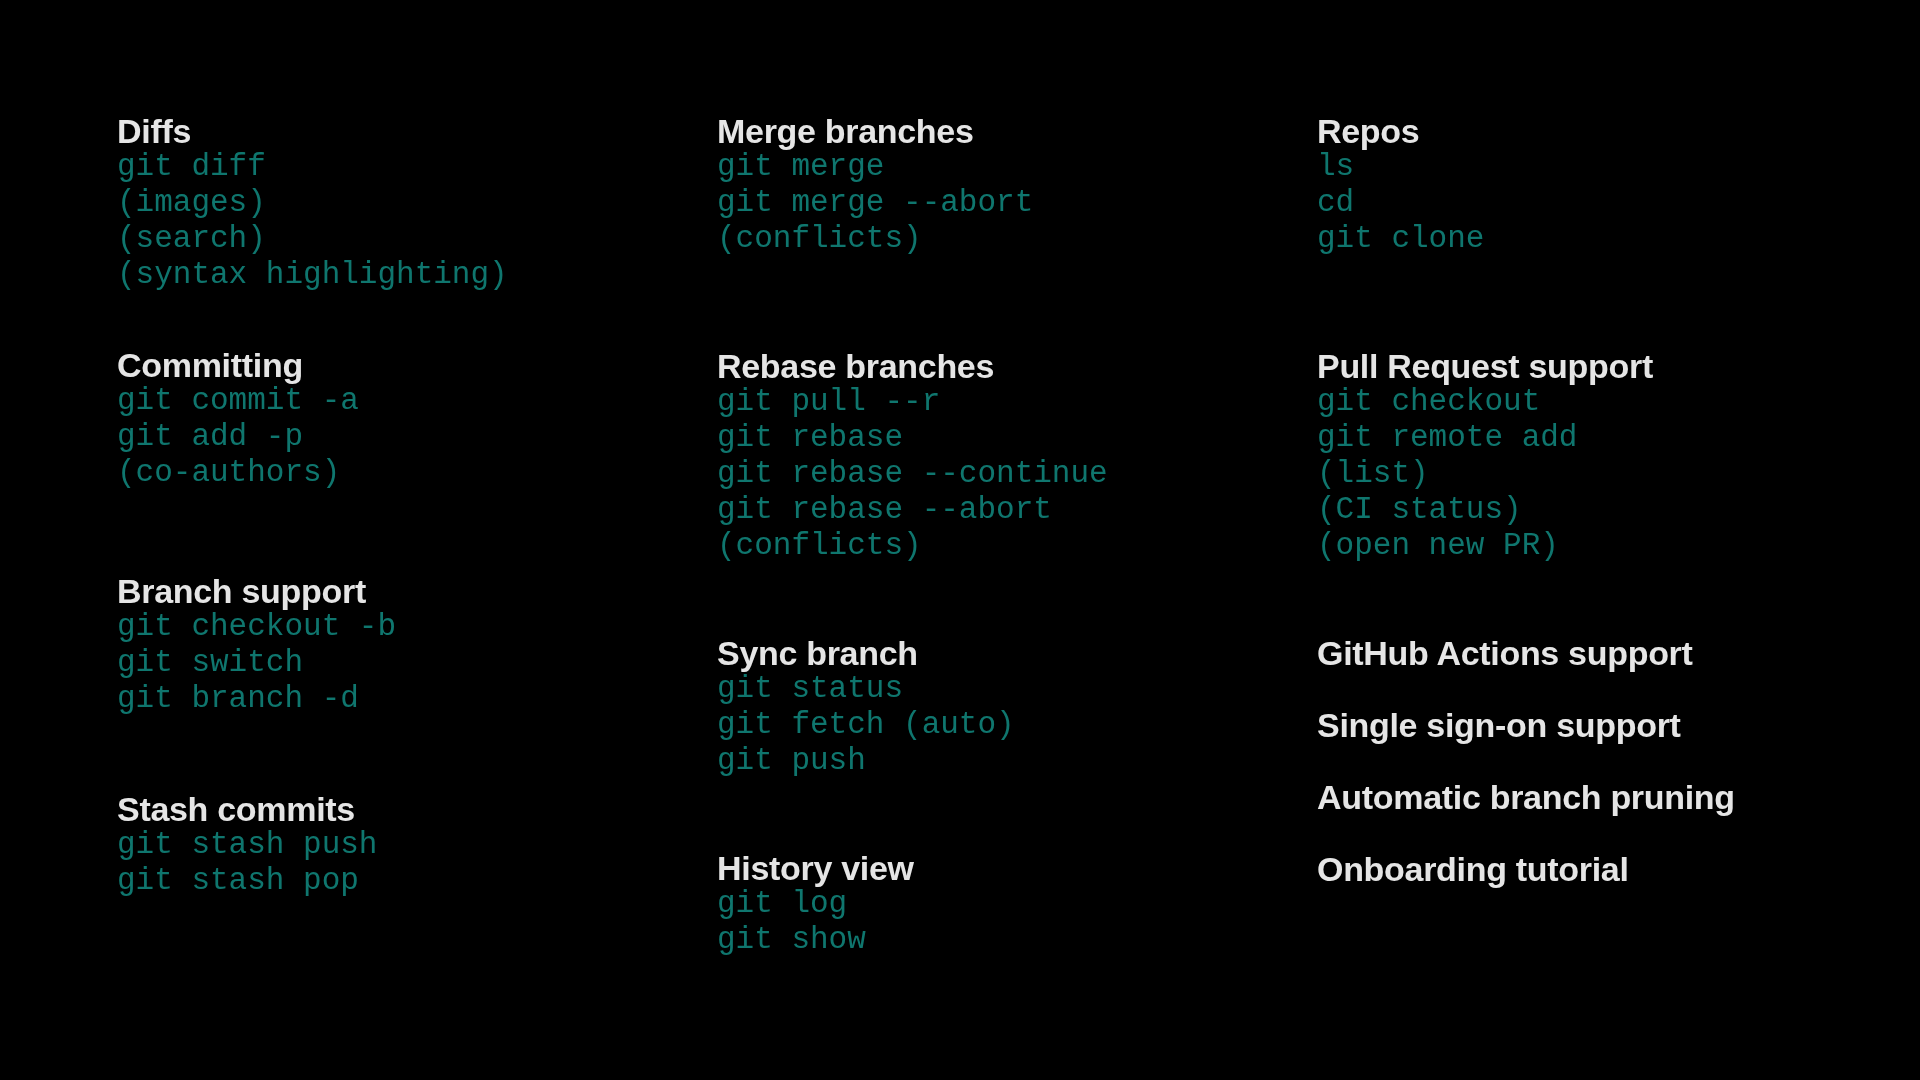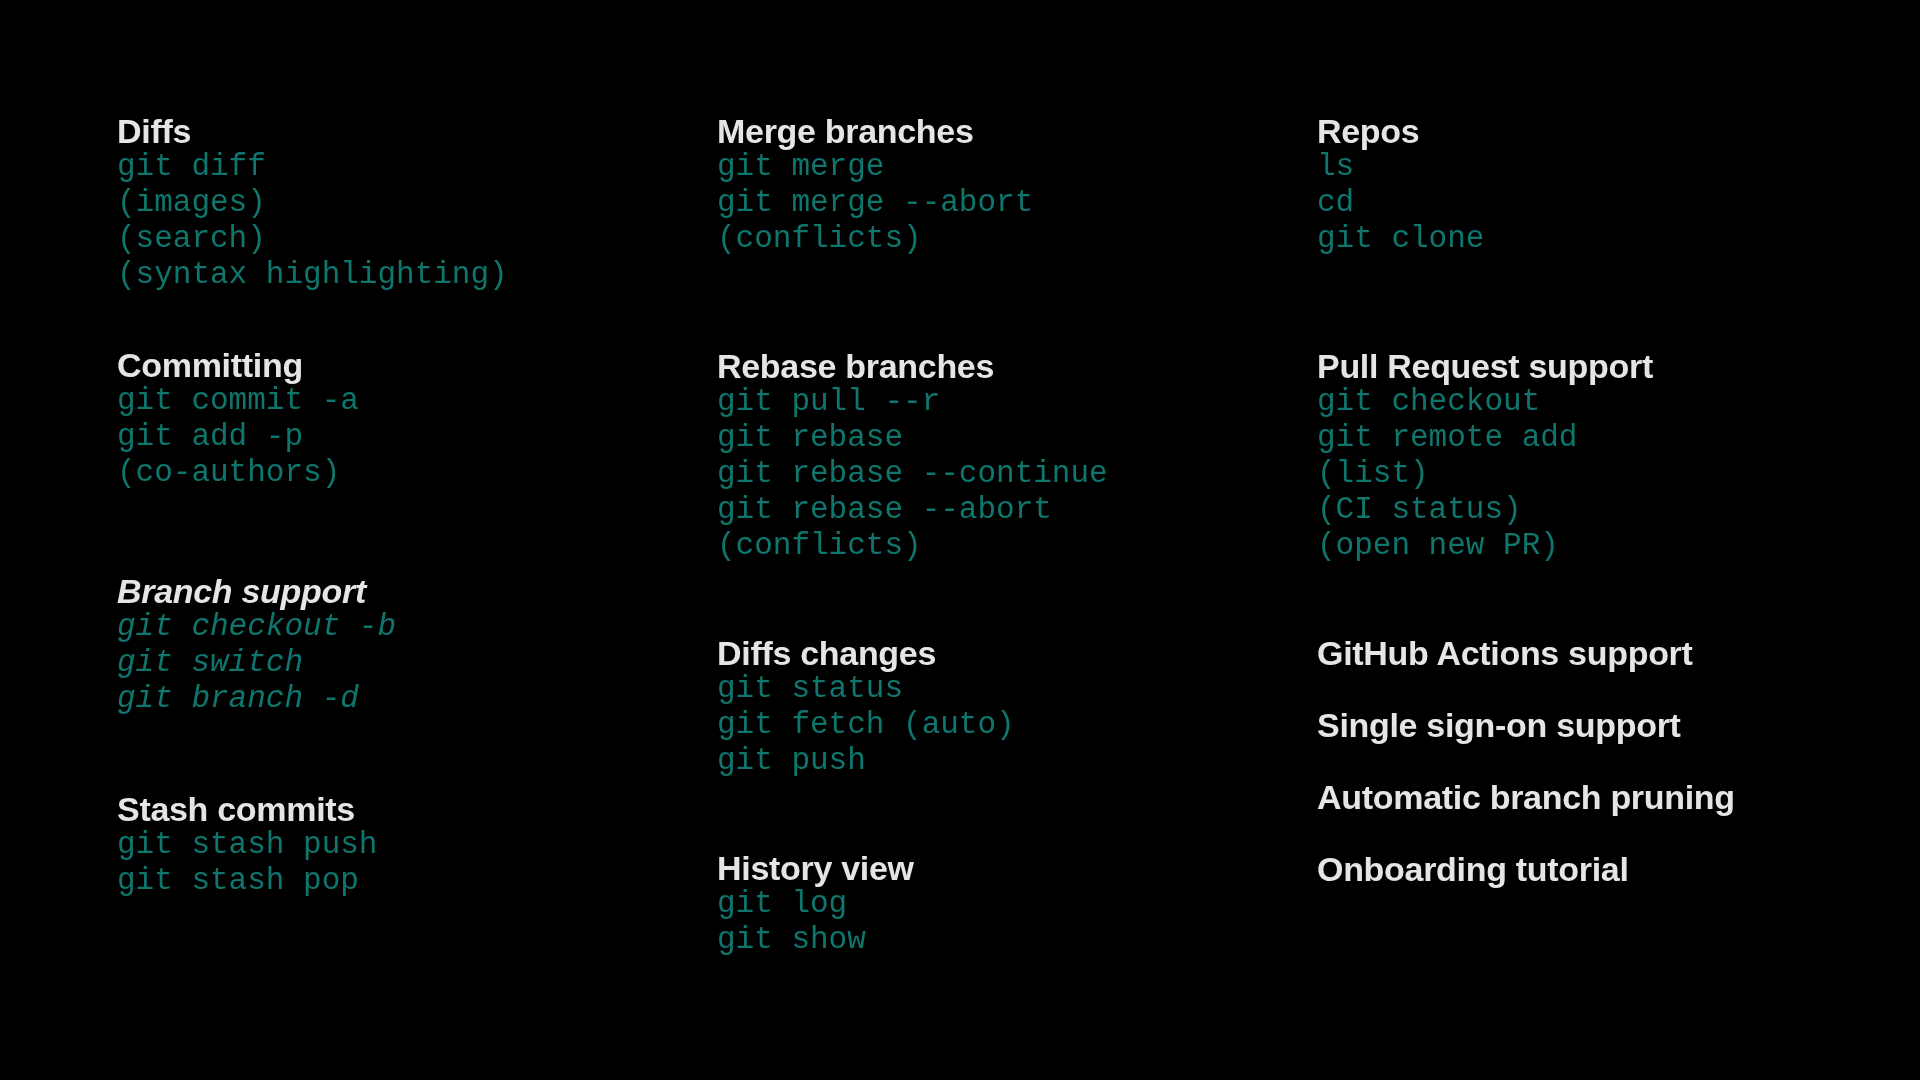--- a/index.html
+++ b/index.html
@@ -52,21 +52,21 @@
 
 <div class="block" style="left:117px; top:345px;">
   <div class="heading">Committing</div>
   <div class="lines">
     <div class="line">git commit -a</div>
     <div class="line">git add -p</div>
     <div class="line">(co-authors)</div>
   </div>
 </div>
 
-<div class="block" style="left:117px; top:571px;font-style:italic;">
+<div class="block" style="left:117px; top:571px;">
   <div class="heading">Branch support</div>
   <div class="lines">
     <div class="line">git checkout -b</div>
     <div class="line">git switch</div>
     <div class="line">git branch -d</div>
   </div>
 </div>
 
 <div class="block" style="left:117px; top:789px;">
   <div class="heading">Stash commits</div>
@@ -90,21 +90,21 @@
   <div class="lines">
     <div class="line">git pull --r</div>
     <div class="line">git rebase</div>
     <div class="line">git rebase --continue</div>
     <div class="line">git rebase --abort</div>
     <div class="line">(conflicts)</div>
   </div>
 </div>
 
 <div class="block" style="left:717px; top:633px;">
-  <div class="heading">Diffs changes</div>
+  <div class="heading">Sync branch</div>
   <div class="lines">
     <div class="line">git status</div>
     <div class="line">git fetch (auto)</div>
     <div class="line">git push</div>
   </div>
 </div>
 
 <div class="block" style="left:717px; top:848px;">
   <div class="heading">History view</div>
   <div class="lines">

